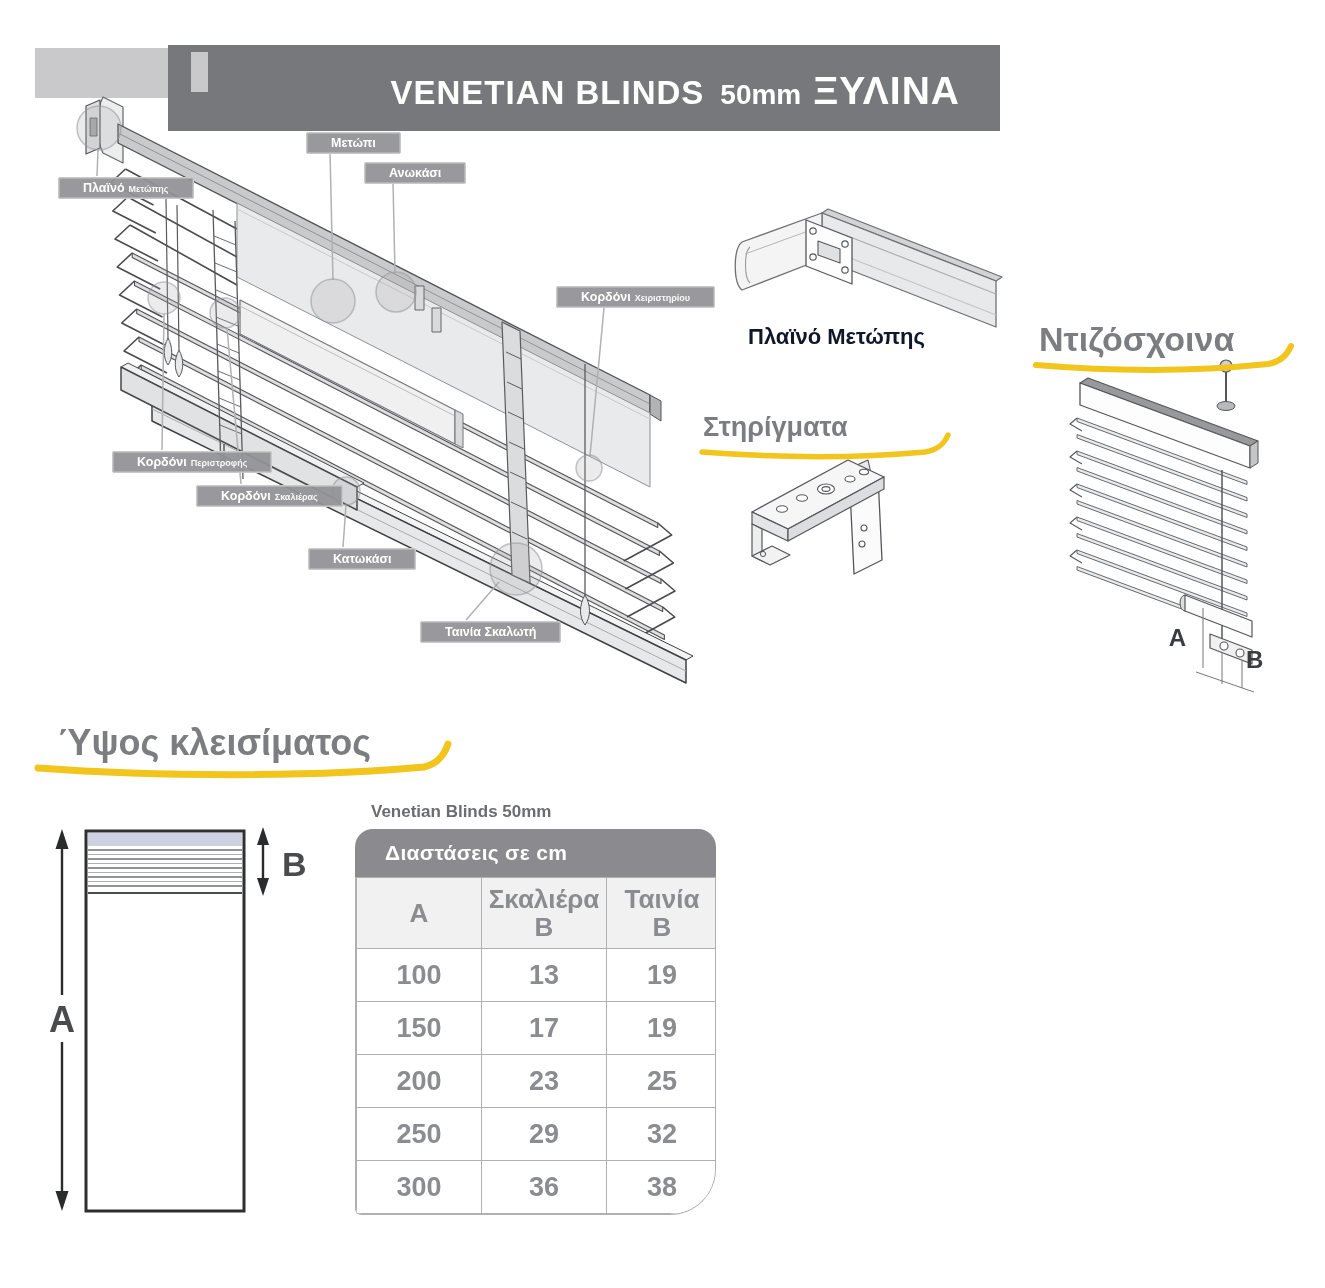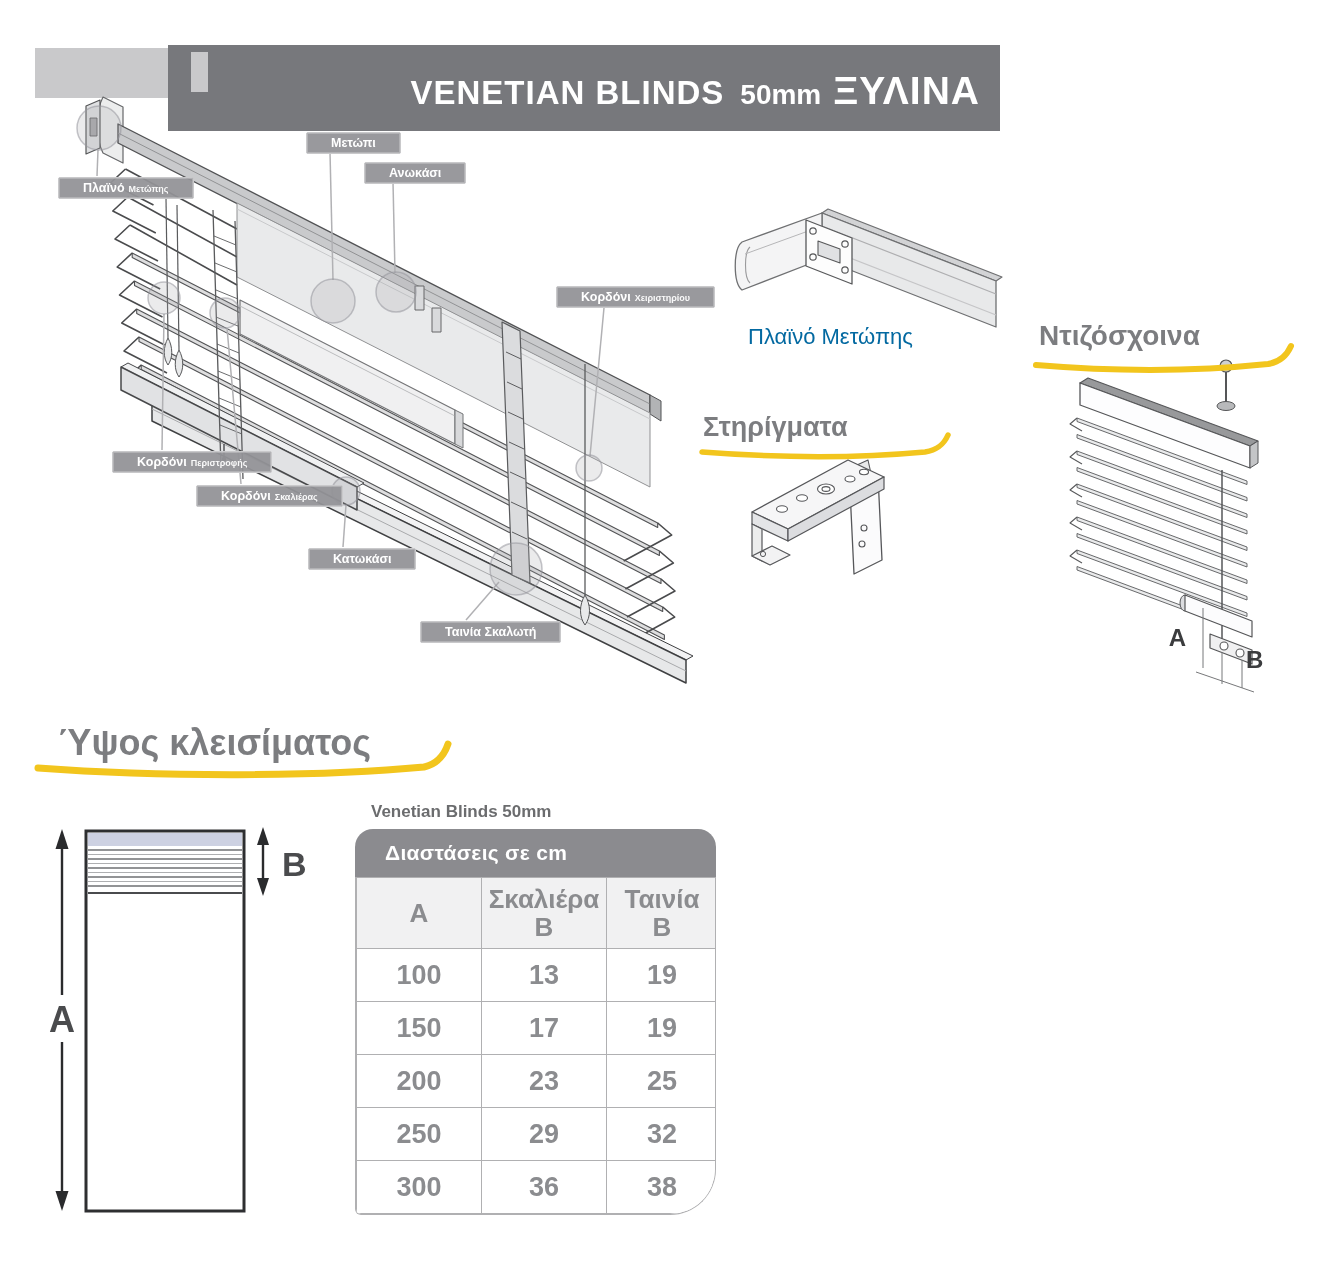--- a/index.html
+++ b/index.html
@@ -4,36 +4,36 @@
 <style>
   html,body{margin:0;padding:0;background:#fff;}
   body{font-family:"Liberation Sans",sans-serif;}
   .page{position:relative;width:1325px;height:1288px;background:#fff;overflow:hidden;}
   .layer{position:absolute;left:0;top:0;}
   svg text{font-family:"Liberation Sans",sans-serif;font-weight:bold;}
 
   
   .bar-title{position:absolute;left:168px;top:45px;width:832px;height:86px;
     display:flex;align-items:baseline;justify-content:flex-end;gap:12px;
-    padding-right:20px;box-sizing:border-box;color:#fff;padding-top:24px;}
+    padding-right:40px;box-sizing:border-box;color:#fff;padding-top:24px;}
   .bar-title .t1{font-size:33px;font-weight:bold;letter-spacing:1px;}
   .bar-title .t2{font-size:28px;font-weight:bold;margin-left:4px;}
   .bar-title .t3{font-size:39px;font-weight:bold;letter-spacing:1px;}
 
   
   .pill{position:absolute;background:rgba(147,147,151,.94);border:1px solid #c9c9cb;
     border-radius:2px;color:#fff;padding:3px 24px;white-space:nowrap;
     display:flex;align-items:baseline;gap:4px;box-shadow:0 0 0 1px rgba(255,255,255,.25) inset;}
   .pill .main{font-size:12.5px;font-weight:bold;}
   .pill .sub{font-size:9px;font-weight:bold;opacity:.95;}
   .pill .sub:empty{display:none;}
 
   
   .heading{position:absolute;color:#7c7d80;font-weight:bold;white-space:nowrap;}
-  .cap{position:absolute;color:#0369a1;font-weight:normal;white-space:nowrap;}
+  .cap{position:absolute;color:#0f172a;font-weight:bold;white-space:nowrap;}
 
   
   .vb-wrap{position:absolute;left:355px;top:802px;width:361px;}
   .vb-title{font-size:17px;font-weight:bold;color:#6b6c6e;padding-left:16px;margin-bottom:7px;}
   .vb-band{height:48px;background:#8b8b8f;border-radius:18px 18px 0 0;color:#fff;
     font-size:21px;font-weight:bold;display:flex;align-items:center;padding-left:30px;
     box-sizing:border-box;letter-spacing:.3px;text-align:right;}
   .vb-gridwrap{border:1.5px solid #b0b0b2;border-top:none;border-radius:0 0 46px 6px;
     overflow:hidden;background:#fff;}
   table.vb{width:100%;border-collapse:collapse;table-layout:fixed;}
@@ -331,21 +331,21 @@
     <span class="main">Κατωκάσι</span>
 
   </div>
   <div class="pill" style="left:420px;top:621px;">
     <span class="main">Ταινία Σκαλωτή</span>
 
   </div>
 
   <div class="cap" style="left:748px;top:324px;font-size:22px;">Πλαϊνό Μετώπης</div>
   <div class="heading" style="left:703px;top:412px;font-size:27px;">Στηρίγματα</div>
-  <div class="heading" style="left:1039px;top:320px;font-size:28px;">Ντιζόσχοινα</div>
+  <div class="heading" style="left:1039px;top:320px;font-size:34px;">Ντιζόσχοινα</div>
   <div class="heading" style="left:58px;top:722px;font-size:36px;">Ύψος κλεισίματος</div>
 
   <div class="vb-wrap">
     <div class="vb-title">Venetian Blinds 50mm</div>
     <div class="vb-band">Διαστάσεις σε cm</div>
     <div class="vb-gridwrap">
       <table class="vb">
         <colgroup>
             <col class="c1">
             <col class="c2">

